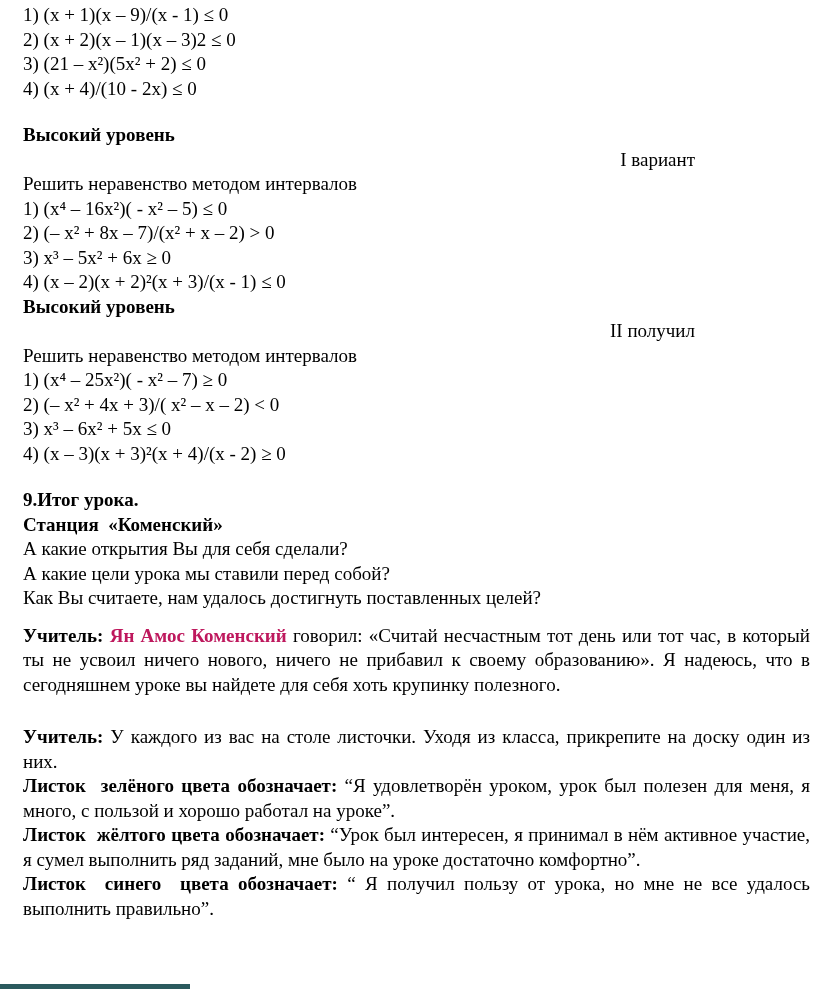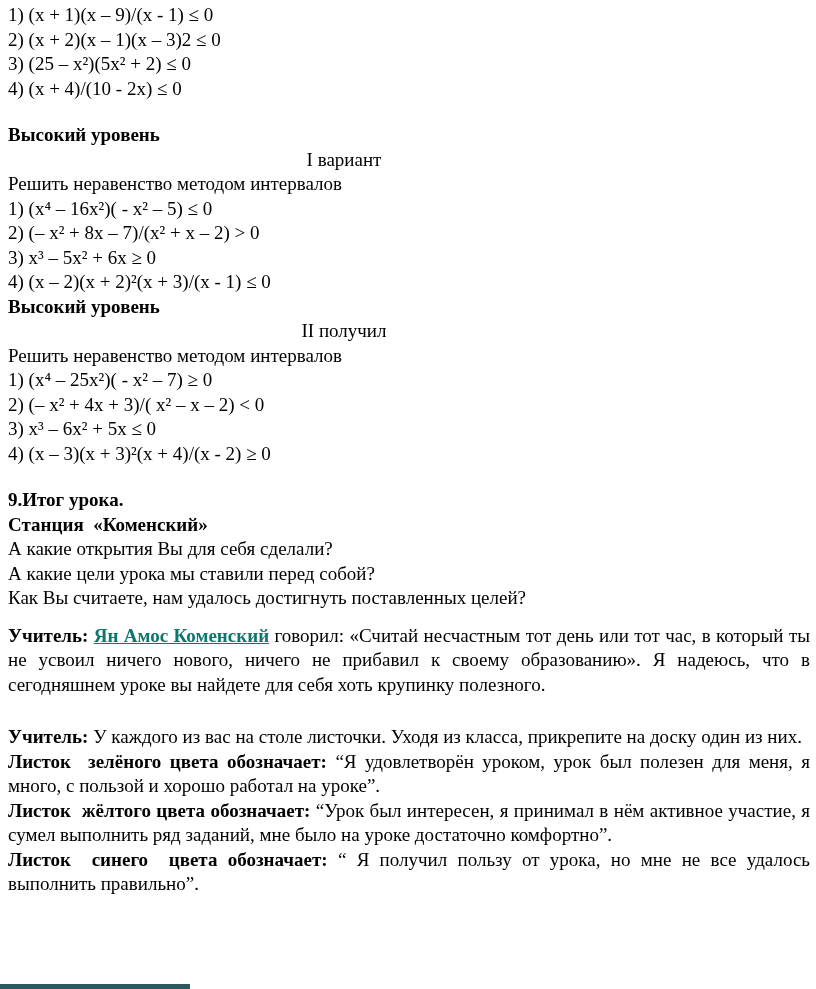--- a/index.html
+++ b/index.html
@@ -12,40 +12,40 @@
     height: 989px;
     overflow: hidden;
     position: relative;
     font-family: "Liberation Serif", "DejaVu Serif", serif;
     color: #000000;
     font-size: 19px;
     line-height: 24.5px;
   }
   .page {
     padding: 3px 6px 0 8px;
+    margin-left: 15px;
   }
   .eq-line {
     white-space: pre-wrap;
   }
   .bold { font-weight: bold; }
   .variant-row {
     width: 672px;
-    text-align: center;
+    text-align: right;
   }
   .para {
     text-align: justify;
   }
   .label {
     font-weight: bold;
     white-space: pre-wrap;
   }
   .blue-name {
-    color: #0f766e;
+    color: #be185d;
     font-weight: bold;
-    text-decoration: underline;
   }
   .gap-lg { height: 22px; }
   .gap-md { height: 13px; }
   .gap-xl { height: 28px; }
   .bottom-bar {
     position: absolute;
     left: 0;
     bottom: 0;
     width: 190px;
     height: 5px;
@@ -53,21 +53,21 @@
   }
 </style>
 </head>
 <body>
 
 <div class="page">
 
   <div>
     <div class="eq-line">1) (x + 1)(x – 9)/(x - 1) ≤ 0</div>
     <div class="eq-line">2) (x + 2)(x – 1)(x – 3)2 ≤ 0</div>
-    <div class="eq-line">3) (25 – x²)(5x² + 2) ≤ 0</div>
+    <div class="eq-line">3) (21 – x²)(5x² + 2) ≤ 0</div>
     <div class="eq-line">4) (x + 4)/(10 - 2x) ≤ 0</div>
   </div>
 
   <div class="gap-lg"></div>
 
   <div>
     <div class="bold">Высокий уровень</div>
     <div class="variant-row">I вариант</div>
     <div>Решить неравенство методом интервалов</div>
     <div class="eq-line">1) (x⁴ – 16x²)( - x² – 5) ≤ 0</div>

